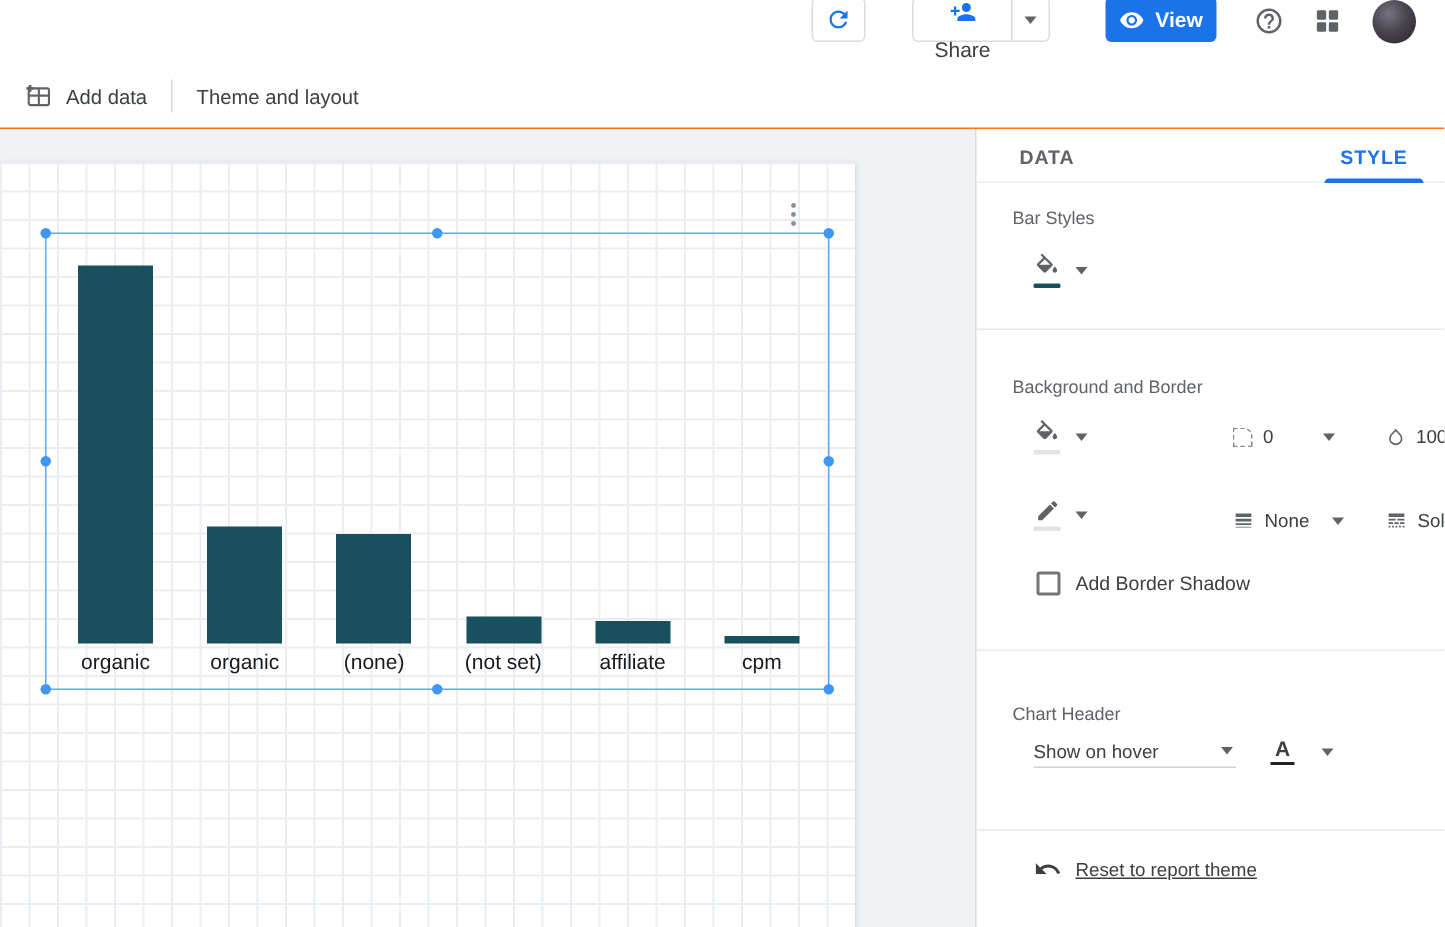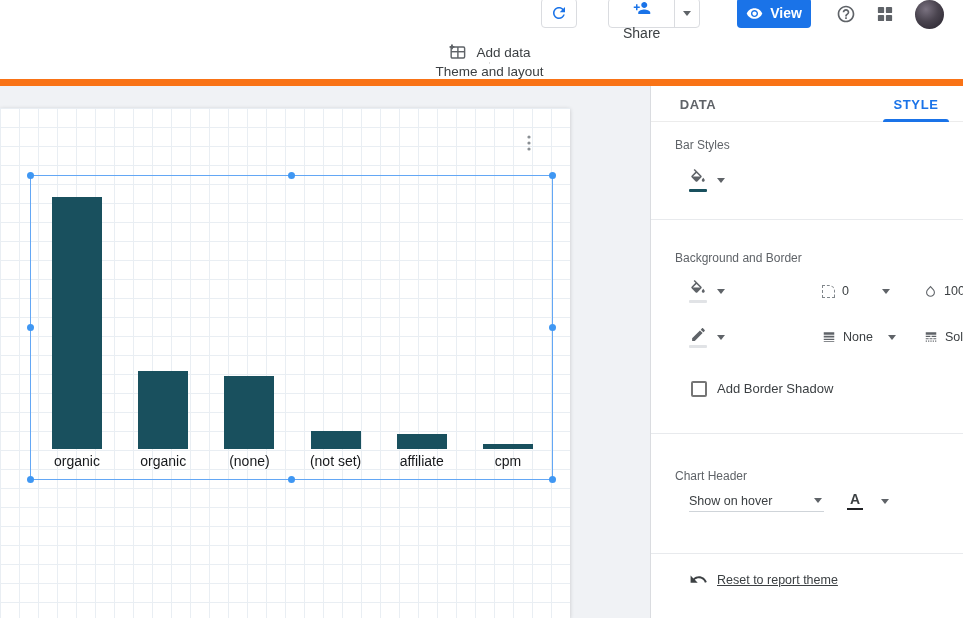--- a/index.html
+++ b/index.html
@@ -33,37 +33,37 @@
   .help-btn{ left:833px; }
   .apps-btn{ left:872px; }
   .avatar{
     position:absolute; left:915px; top:0; width:29px; height:29px; border-radius:50%;
     background:radial-gradient(circle at 38% 32%, #7a7280 0%, #4a444f 45%, #26222c 100%);
     cursor:pointer; border:none;
   }
   
   .toolbar{
     position:absolute; left:0; top:43px; width:963px; height:43px; background:#fff;
-    border-bottom:7px solid #f97316; display:flex; align-items:center; padding-left:16px;flex-direction:column;
+    border-bottom:1px solid #f97316; display:flex; align-items:center; padding-left:16px;
   }
   .tb-item{ display:flex; align-items:center; gap:9px; font-size:13.5px; color:#3c4043; cursor:pointer; }
   .tb-sep{ width:1px; height:22px; background:#dcdcdc; margin:0 16px; }
   
   .workspace{ position:absolute; left:0; top:86px; width:963px; height:532px; background:#f0f2f5; }
   .page{
     position:absolute; left:0; top:22px; width:570px; height:510px; background:#fff;
     box-shadow:0 1px 4px rgba(0,0,0,.18);
     background-image:
       linear-gradient(#e9eef3 1px, transparent 1px),
       linear-gradient(90deg, #e9eef3 1px, transparent 1px);
     background-size:19px 19px;
   }
   .kebab{ position:absolute; left:521px; top:26px; width:16px; height:18px; display:flex; align-items:center; justify-content:center; cursor:pointer; background:none; border:none; color:#8a8f94; }
   .chart-sel{
-    position:absolute; left:30px; top:67px; width:523px; height:305px;
+    position:absolute; left:30px; top:47px; width:523px; height:305px;
     border:1.5px solid #63a7f5; background:rgba(255,255,255,0.0); cursor:move;
   }
   .handle{
     position:absolute; width:7px; height:7px; border-radius:50%;
     background:#3f97f3; cursor:pointer;
   }
   .h-tl{ left:-4px; top:-4px; } .h-tm{ left:calc(50% - 3.5px); top:-4px; } .h-tr{ right:-4px; top:-4px; }
   .h-ml{ left:-4px; top:calc(50% - 3.5px); } .h-mr{ right:-4px; top:calc(50% - 3.5px); }
   .h-bl{ left:-4px; bottom:-4px; } .h-bm{ left:calc(50% - 3.5px); bottom:-4px; } .h-br{ right:-4px; bottom:-4px; }
   .bar-series{
@@ -289,21 +289,21 @@
           <span>
             <svg width="13" height="13" viewBox="0 0 24 24" fill="none" stroke="#5f6368" stroke-width="2">
                 <path d="M12 3 6.9 8.7C5.5 10.2 4.8 12 4.8 13.7c0 1.8.7 3.6 2.1 5 1.4 1.4 3.2 2.1 5.1 2.1s3.7-.7 5.1-2.1c1.4-1.4 2.1-3.2 2.1-5 0-1.7-.7-3.5-2.1-5L12 3z"></path>
               </svg>
           </span>
           <span>100%</span>
 
         </div>
       </div>
 
-      <div class="ctl-row" style="left:38px; top:234px; height:34px; width:260px;">
+      <div class="ctl-row" style="left:38px; top:234px; height:34px; width:260px;align-items:flex-end;">
         <div class="tool-chip">
           <span class="icon-under">
             <span>
               <svg width="17" height="17" viewBox="0 0 24 24" fill="#5f6368">
                   <path d="M3 17.25V21h3.75L17.81 9.94l-3.75-3.75L3 17.25zM20.71 7.04c.39-.39.39-1.02 0-1.41l-2.34-2.34c-.39-.39-1.02-.39-1.41 0l-1.83 1.83 3.75 3.75 1.83-1.83z"></path>
                 </svg>
             </span>
             <span class="under-bar" style="background:#e1e3e6;"></span>
           </span>
           <span class="caret"></span>

